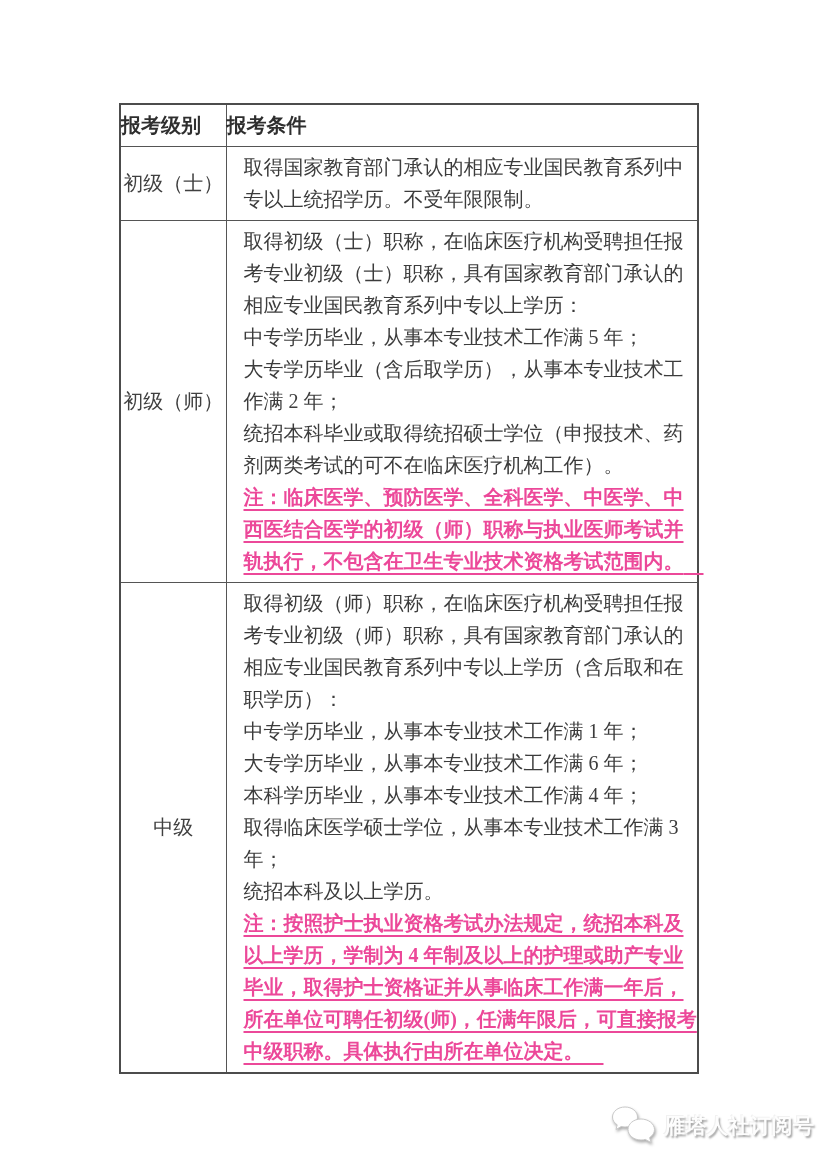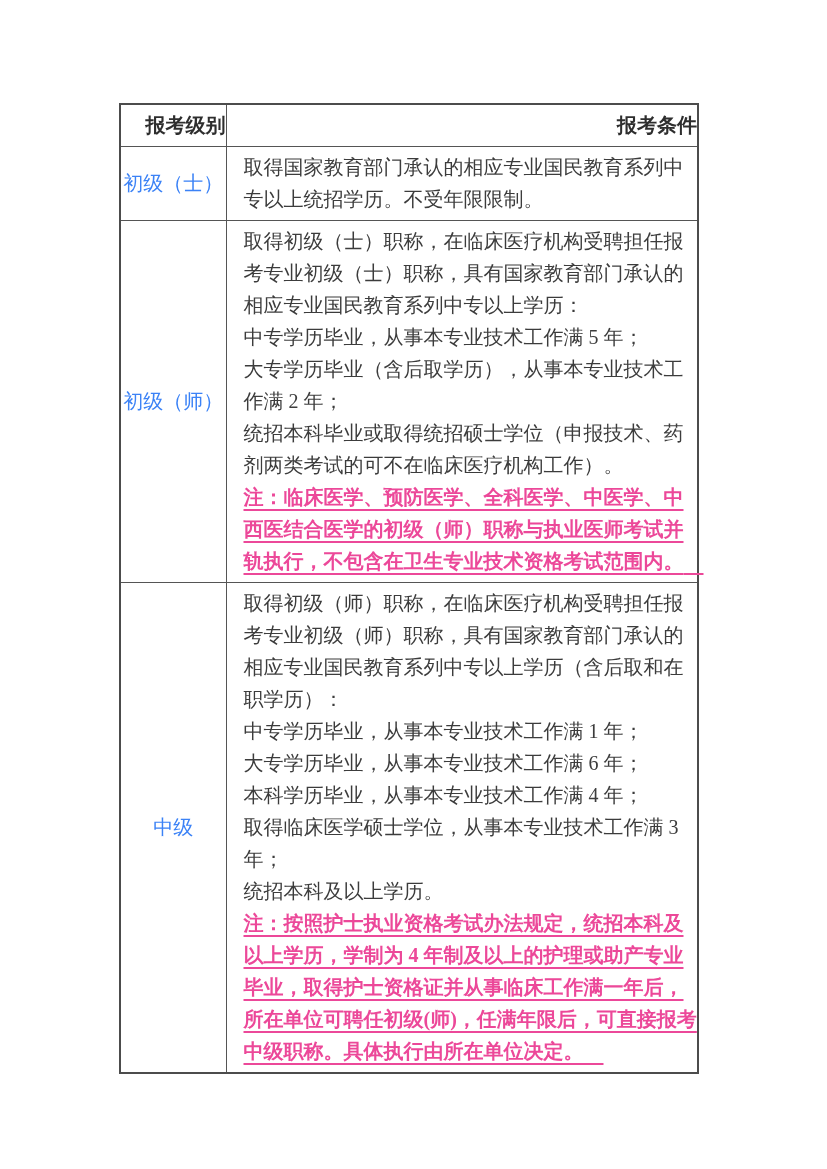--- a/index.html
+++ b/index.html
@@ -27,27 +27,27 @@
   table.req-table col.level-col { width: 106px; }
   table.req-table col.cond-col  { width: 472px; }
   table.req-table th, table.req-table td {
     border: 1px solid #555555;
     vertical-align: middle;
     font-size: 20px;
   }
   table.req-table th {
     height: 42px;
     font-weight: bold;
-    text-align: right;
+    text-align: left;
     color: #2e2e2e;
   }
   td.level-cell {
     text-align: center;
     padding: 2px 1px;
-    color: #3b82f6;
+    color: #404040;
   }
   td.cond-cell {
     padding: 4px 0 5px 17px;
     line-height: 32px;
     color: #3c3c3c;
   }
   td.cond-cell p { margin: 0; }
   td.cond-cell p.note {
     font-weight: bold;
     color: #ec4899;
@@ -119,14 +119,21 @@
           <p>大专学历毕业，从事本专业技术工作满 6 年；</p>
           <p>本科学历毕业，从事本专业技术工作满 4 年；</p>
           <p>取得临床医学硕士学位，从事本专业技术工作满 3 年；</p>
           <p>统招本科及以上学历。</p>
           <p class="note">注：按照护士执业资格考试办法规定，统招本科及以上学历，学制为 4 年制及以上的护理或助产专业毕业，取得护士资格证并从事临床工作满一年后，所在单位可聘任初级(师)，任满年限后，可直接报考中级职称。具体执行由所在单位决定。　</p>
         </td>
       </tr>
     </tbody>
   </table>
 
+  <div class="watermark">
+    <svg class="logo-icon" viewBox="0 0 48 42" xmlns="http://www.w3.org/2000/svg">
+      <path d="M15 2 C8 2 2.5 6.5 2.5 12 C2.5 15.2 4.3 18 7.2 19.8 L6 24.5 L11.2 21.6 C12.4 21.9 13.7 22 15 22 C22 22 27.5 17.5 27.5 12 C27.5 6.5 22 2 15 2 Z" fill="#ffffff" stroke="#c9c9c9" stroke-width="1"></path>
+      <path d="M31 14 C23.8 14 18 18.7 18 24.5 C18 30.3 23.8 35 31 35 C32.5 35 34 34.8 35.3 34.4 L41 37.5 L39.6 32.6 C42.6 30.7 44.5 27.8 44.5 24.5 C44.5 18.7 38.2 14 31 14 Z" fill="#ffffff" stroke="#c9c9c9" stroke-width="1"></path>
+    </svg>
+    <span class="wm-text">雁塔人社订阅号</span>
+  </div>
 
 </div>
 
 </body></html>

